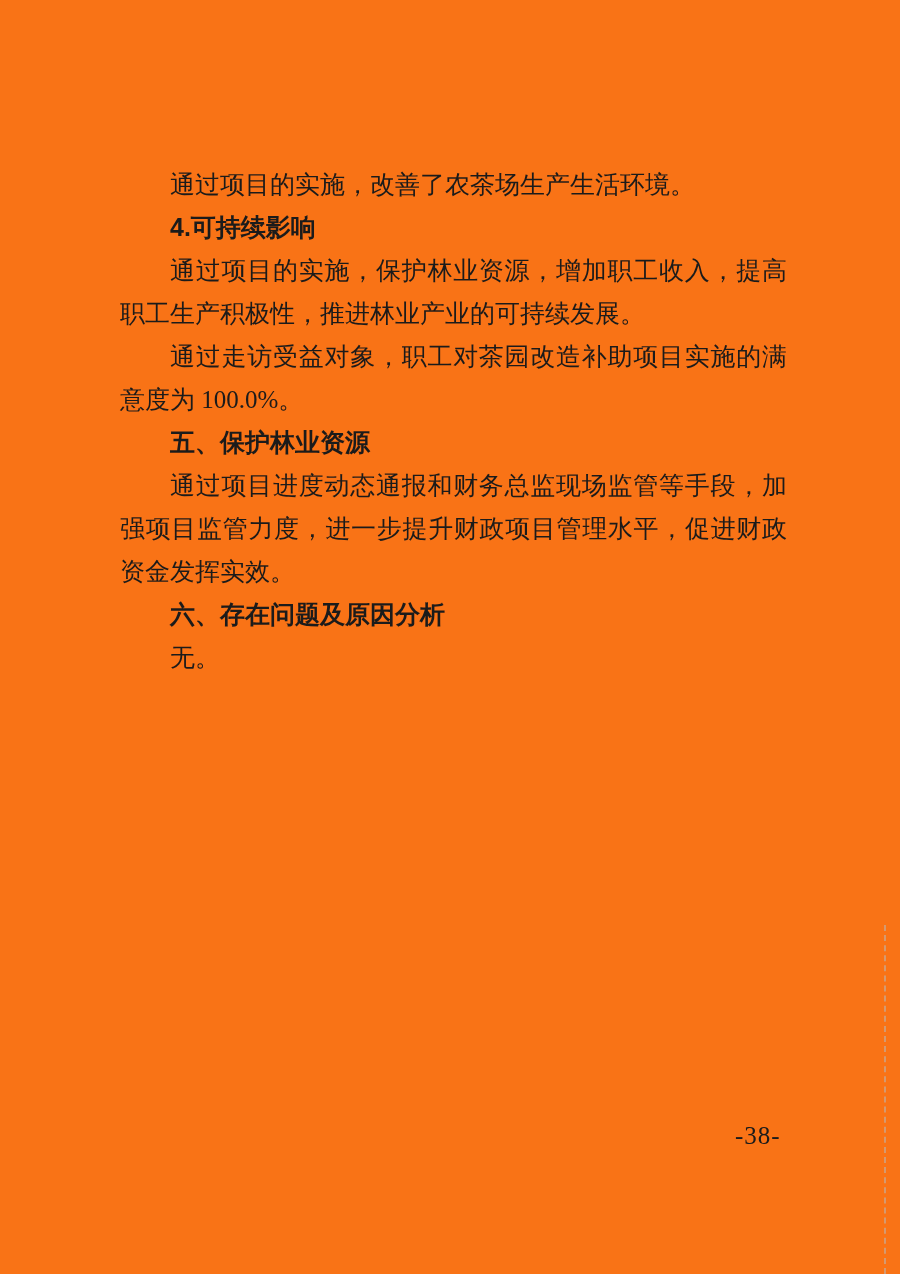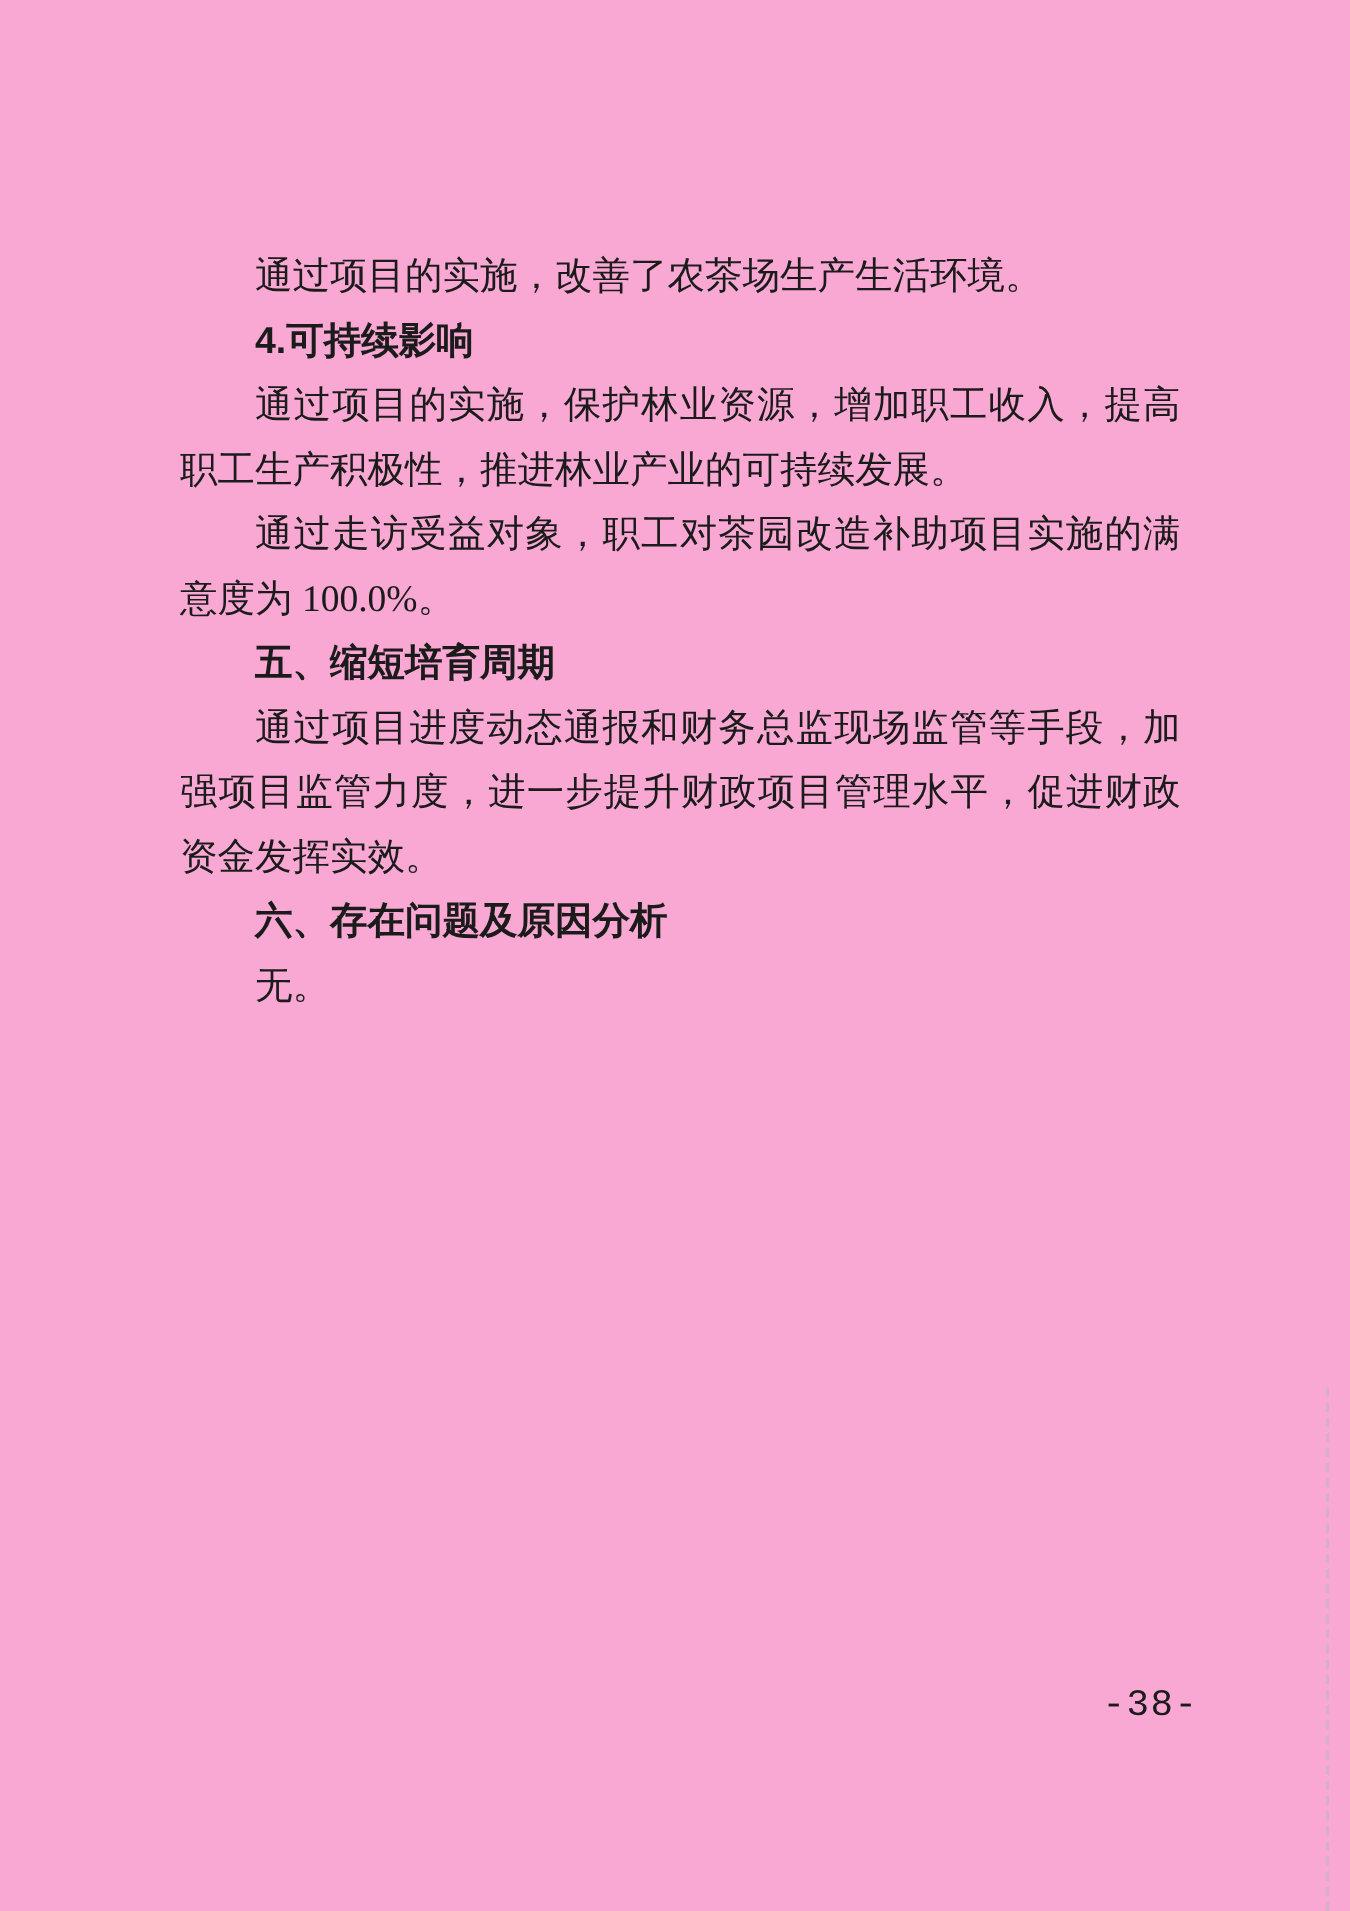--- a/index.html
+++ b/index.html
@@ -4,21 +4,21 @@
 <style>
   html, body {
     margin: 0;
     padding: 0;
     background: #ffffff;
   }
   .page {
     position: relative;
     width: 900px;
     height: 1274px;
-    background: #f9a8d4;
+    background: #f97316;
     overflow: hidden;
     color: #1b1b1b;
     font-family: "Liberation Serif", "DejaVu Serif", serif;
   }
   .content {
     position: absolute;
     left: 120px;
     top: 163px;
     width: 667px;
     font-size: 25px;
@@ -35,21 +35,21 @@
   .heading {
     font-weight: 700;
     font-family: "Liberation Sans", "DejaVu Sans", sans-serif;
   }
   .page-number {
     position: absolute;
     left: 735px;
     top: 1122px;
     font-size: 25px;
     letter-spacing: 1px;
-    font-family: Liberation Mono, monospace;
+    font-family: Liberation Serif, serif;
     color: #1b1b1b;
   }
   .scan-artifact-line {
     position: absolute;
     left: 884px;
     top: 925px;
     width: 0;
     height: 349px;
     border-left: 2px dashed #b9b9b9;
     opacity: 0.55;
@@ -58,21 +58,21 @@
 </head>
 <body>
 
 <div class="page">
 
   <div class="content">
     <p class="para">通过项目的实施，改善了农茶场生产生活环境。</p>
     <p class="heading">4.可持续影响</p>
     <p class="para">通过项目的实施，保护林业资源，增加职工收入，提高职工生产积极性，推进林业产业的可持续发展。</p>
     <p class="para">通过走访受益对象，职工对茶园改造补助项目实施的满意度为 100.0%。</p>
-    <p class="heading">五、缩短培育周期</p>
+    <p class="heading">五、保护林业资源</p>
     <p class="para">通过项目进度动态通报和财务总监现场监管等手段，加强项目监管力度，进一步提升财政项目管理水平，促进财政资金发挥实效。</p>
     <p class="heading">六、存在问题及原因分析</p>
     <p class="para">无。</p>
   </div>
 
   <div class="page-number">-38-</div>
 
   <div class="scan-artifact-line"></div>
 
 </div>

